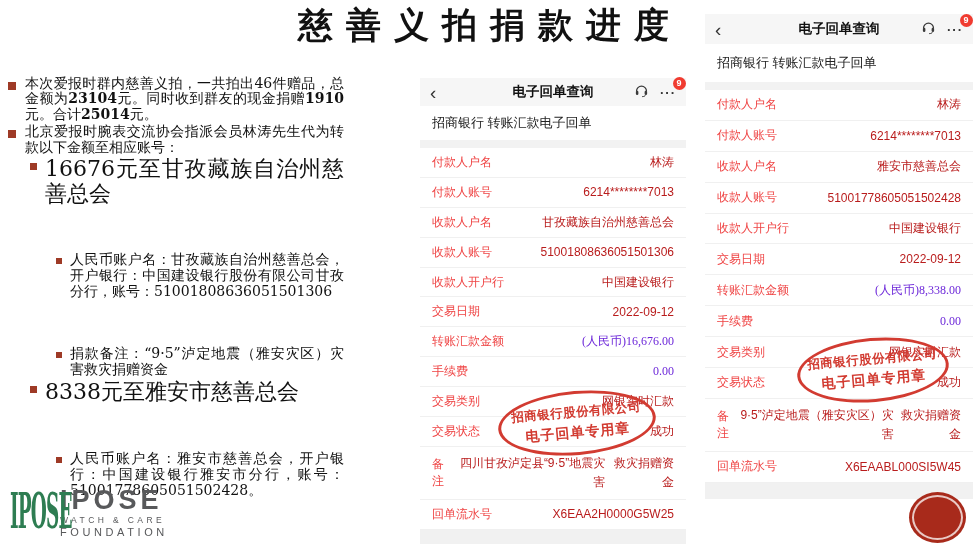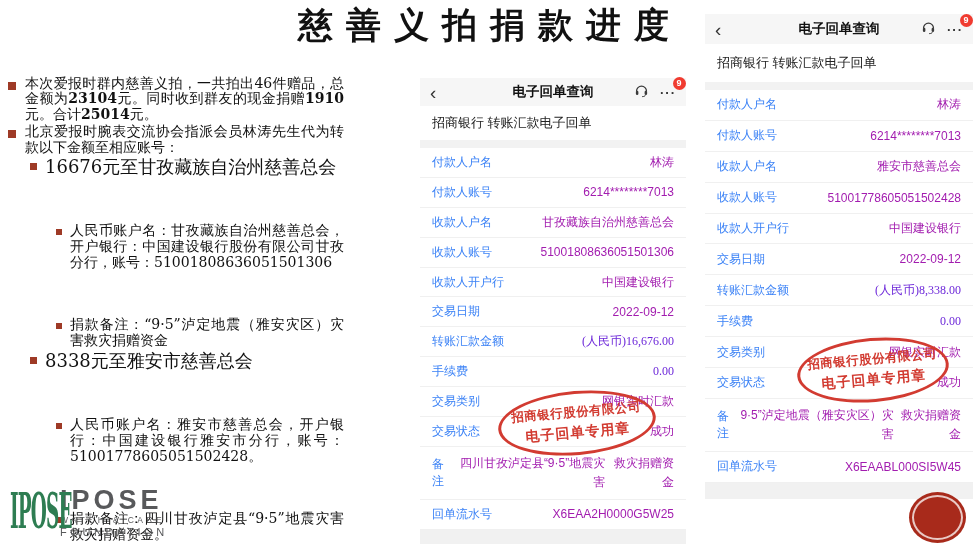--- a/index.html
+++ b/index.html
@@ -9,21 +9,21 @@
   .slide-title{position:absolute;left:270px;top:2px;width:440px;text-align:center;
        font-family:"DejaVu Serif","Liberation Serif",serif;font-weight:bold;
        font-size:35px;letter-spacing:13px;color:#111;white-space:nowrap;}
   
   .content{position:absolute;left:8px;top:76px;width:336px;
        font-family:"DejaVu Serif","Liberation Serif",serif;color:#111;}
   .li{display:flex;margin-bottom:2px;}
   .sq{flex:none;background:#9e3a26;}
   .l1{font-size:14px;line-height:1.1;}
   .l1 .sq{width:8px;height:8px;margin:6px 9px 0 0;}
-  .l2{font-size:18px;line-height:1.12;margin-left:22px;}
+  .l2{font-size:22px;line-height:1.12;margin-left:22px;}
   .l2 .sq{width:7px;height:7px;margin:6px 8px 0 0;}
   .l3{font-size:14px;line-height:1.14;margin-left:48px;margin-top:46px;}
   .l3 .sq{width:6px;height:6px;margin:6px 8px 0 0;}
   .txt{text-align:justify;}
   .bnum{font-weight:bold;}
   
   .logo{position:absolute;left:10px;top:487px;display:flex;align-items:flex-start;}
   .mono{font-family:"DejaVu Serif",serif;font-weight:bold;color:#2e7d52;font-size:46px;
         line-height:46px;transform:scale(0.40,1.05);transform-origin:left top;width:122px;
         margin-right:-72px;letter-spacing:-2px;}
@@ -46,22 +46,22 @@
         border-radius:8px;min-width:13px;height:13px;font-size:9px;line-height:13px;
         text-align:center;font-weight:bold;padding:0 1px;box-sizing:border-box;}
   .doc-title{display:flex;align-items:center;font-size:13px;color:#222;padding:0 12px;}
   .p1 .doc-title{height:34px;}
   .p2 .doc-title{height:38px;}
   .gap{height:8px;background:#f2f2f2;}
   .row{display:flex;justify-content:space-between;align-items:center;padding:0 12px;
         border-bottom:1px solid #f0f0f0;font-size:12px;}
   .p1 .row{height:28.9px;}
   .p2 .row{height:29.9px;}
-  .lab{color:#3b82f6;}
-  .val{color:#a21caf;text-align:right;}
+  .lab{color:#ef4444;}
+  .val{color:#b91c1c;text-align:right;}
   .val.blue{color:#6d28d9;font-family:Liberation Serif, serif;}
   .row.remark{height:52px;}
   .remark .val{display:flex;flex-direction:row;align-items:flex-end;line-height:1.6;}
   .footer{background:#f1f1f1;}
   .p1 .footer{height:22px;}
   .p2 .footer{height:16px;}
   
   .stamp{position:absolute;border:3px solid #d23b31;border-radius:50%;
         display:flex;flex-direction:column;justify-content:center;align-items:center;
         color:#d23b31;font-weight:bold;transform:rotate(-5deg);gap:3px;

